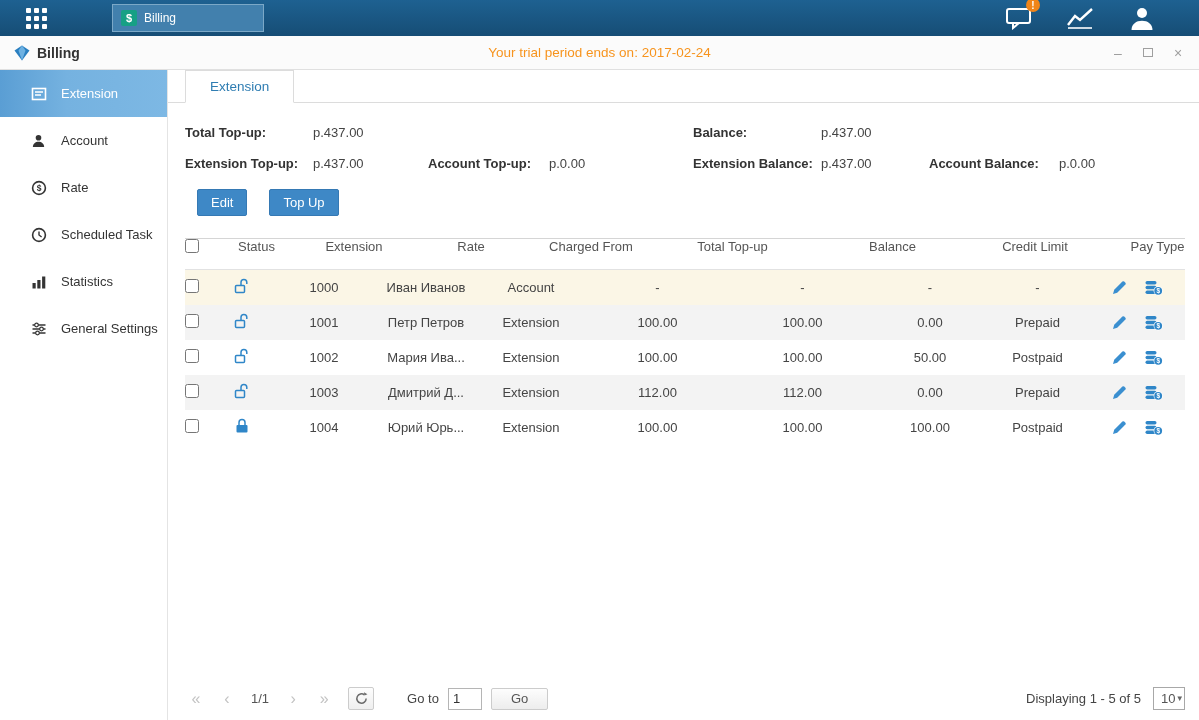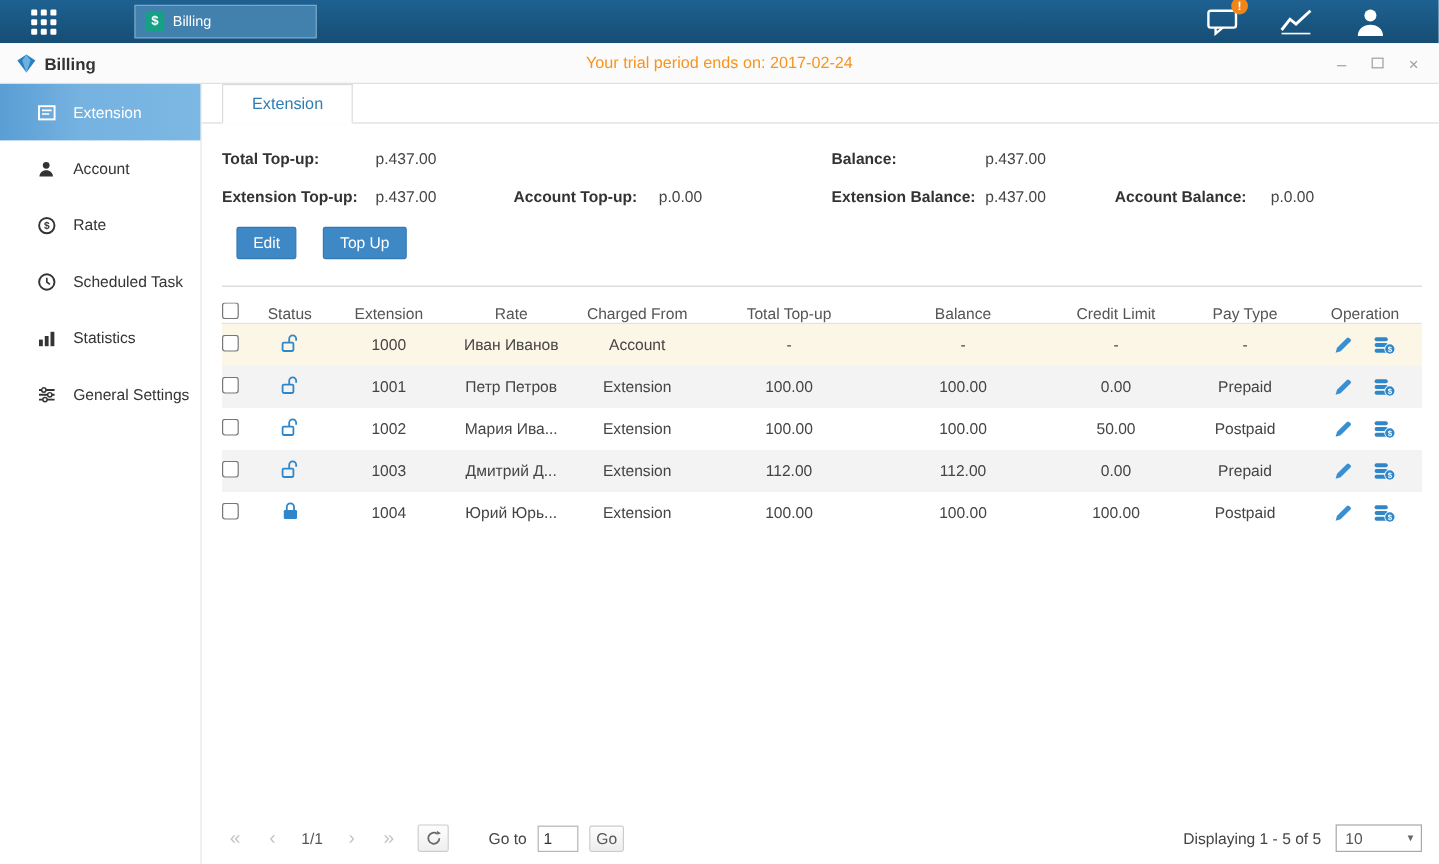--- a/index.html
+++ b/index.html
@@ -49,21 +49,21 @@
   .sum-value { color:#444; }
   .w-l1{width:128px;} .w-v1{width:115px;} .w-l2{width:121px;} .w-v2{width:144px;}
   .w-l3{width:128px;} .w-v3{width:108px;} .w-l4{width:130px;}
 
   
   .btn-row { margin:10px 0 22px; display:flex; gap:10px; }
   .btn-primary { background:#3e88c6; color:#fff; border:1px solid #3579b4; height:27px; padding:0 13px; font-size:13px; border-radius:2px; cursor:pointer; font-family:inherit;margin-left:12px; }
 
   
   .grid { border-top:1px solid #d5d5d5; }
-  .grid-header { display:flex; height:31px; align-items:flex-end; border-bottom:1px solid #e2e2e2; color:#555; }
+  .grid-header { display:flex; height:31px; align-items:flex-start; border-bottom:1px solid #e2e2e2; color:#555;gap:15px; }
   .grid-row { display:flex; height:35px; align-items:center; }
   .grid-rows .grid-row:nth-child(even) { background:#f3f3f3; }
   .grid-rows .grid-row.row-hl { background:#fbf6e6; }
   .cell { text-align:center; overflow:hidden; text-overflow:ellipsis; white-space:nowrap; }
   .col-check { width:25px; text-align:left; flex:none; }
   .col-status { width:63px; flex:none; }
   .col-ext { width:102px; flex:none; }
   .col-name { width:102px; flex:none; }
   .col-charged { width:108px; flex:none; }
   .col-topup { width:145px; flex:none; }
@@ -75,24 +75,24 @@
   .op-icon { display:flex; cursor:pointer; }
   .status-icon { display:inline-flex; }
 
   
   .content-footer { margin-top:auto; display:flex; align-items:center; gap:9px; color:#555; padding-top:8px; }
   .pg-btn { color:#c3c3c3; font-size:16px; width:22px; height:22px; display:flex; align-items:center; justify-content:center; cursor:default; }
   .page-indicator { margin:0 4px; color:#555; }
   .refresh-btn { width:26px; height:23px; border:1px solid #ccc; background:linear-gradient(#fdfdfd,#efefef); display:flex; align-items:center; justify-content:center; border-radius:2px; cursor:pointer; margin-left:4px; }
   .goto-label { margin-left:24px; color:#444; }
   .goto-input { width:34px; height:22px; border:1px solid #b5b5b5; padding:0 4px; font-size:13px; color:#333; font-family:inherit; }
-  .go-btn { height:22px; padding:0 5px; border:1px solid #ccc; background:linear-gradient(#fdfdfd,#ededed); color:#555; border-radius:2px; cursor:pointer; font-family:inherit; font-size:13px; }
+  .go-btn { height:22px; padding:0 19px; border:1px solid #ccc; background:linear-gradient(#fdfdfd,#ededed); color:#555; border-radius:2px; cursor:pointer; font-family:inherit; font-size:13px; }
   .footer-right { margin-left:auto; display:flex; align-items:center; gap:12px; }
   .displaying { color:#444; }
-  .page-size { width:72px; height:23px; border:1px solid #a8a8a8; display:flex; align-items:center; padding-left:7px; background:#fff; cursor:pointer; }
+  .page-size { width:32px; height:23px; border:1px solid #a8a8a8; display:flex; align-items:center; padding-left:7px; background:#fff; cursor:pointer; }
   .page-size .caret { margin-left:auto; width:17px; display:flex; align-items:center; justify-content:center; color:#666; font-size:8px; }
 </style>
 </head>
 <body>
 
 <div class="topbar">
   <div class="apps-btn">
     <div class="apps-grid">
       <span></span>
         <span></span>

